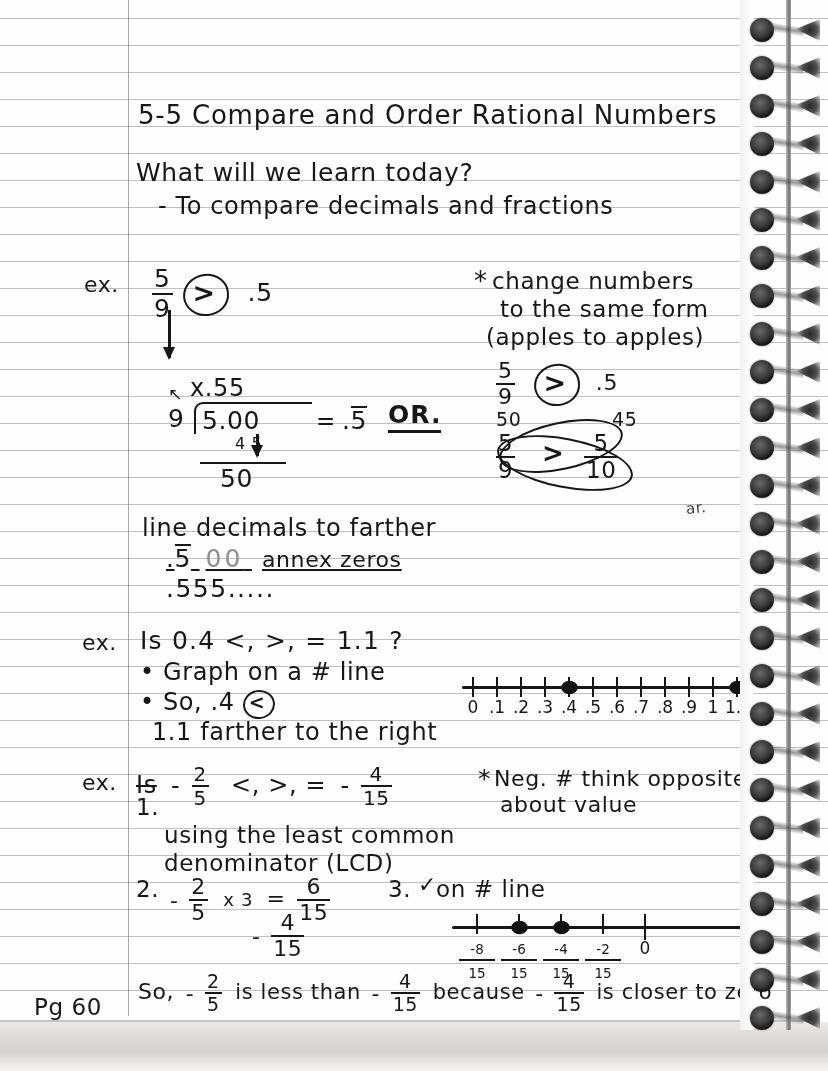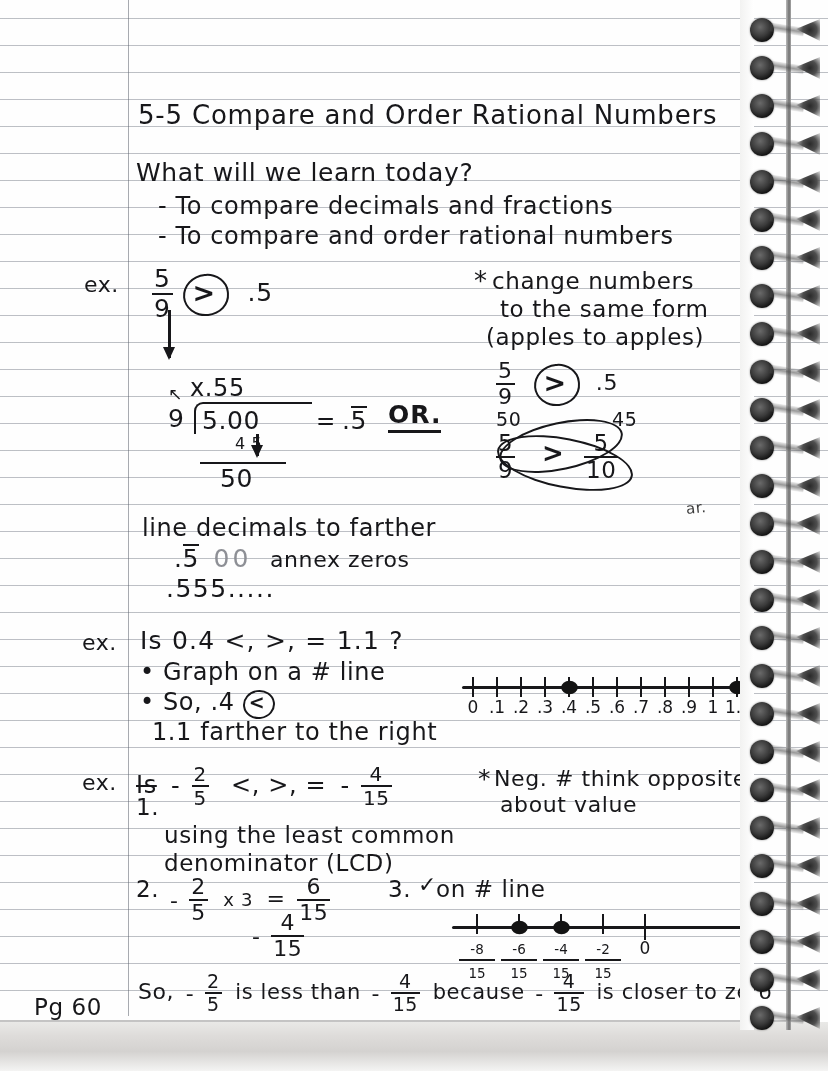--- a/index.html
+++ b/index.html
@@ -277,21 +277,20 @@
 
   <div id="paper-body">
     <div id="rules"></div>
     <div id="margin-rule"></div>
   </div>
 
   <div class="hw" style="left:138px; top:100px; font-size:26px; letter-spacing:0.8px;text-align:right;">5-5 Compare and Order Rational Numbers</div>
 
   <div class="hw" style="left:158px; top:192px; font-size:24px;">- To compare decimals and fractions</div>
   <div class="hw" style="left:136px; top:158px; font-size:25px;">What will we learn today?</div>
-  <div class="hw" style="left:158px; top:222px; font-size:24px;">- To compare and order rational numbers</div>
 
   <div class="hw" style="left:84px; top:272px; font-size:22px;">ex.</div>
 
   <div class="hw" style="left:150px; top:266px; font-size:25px;">
     <span class="frac">
       <span class="num">5</span>
       <span class="bar"></span>
       <span class="den">9</span>
     </span>
     <span class="circled">
@@ -369,21 +368,21 @@
     </div>
 
     <div class="ellipse-loop" style="left:8px; top:14px; width:122px; height:44px; transform:rotate(-12deg); border-color:#17171a;"></div>
     <div class="ellipse-loop" style="left:6px; top:30px; width:134px; height:46px; transform:rotate(11deg);"></div>
   </div>
 
   <div class="hw stray" style="left:686px; top:500px; transform:rotate(-6deg);">ar.</div>
 
   <div class="hw" style="left:142px; top:514px; font-size:24px;">line decimals to farther</div>
 
-  <div class="hw" style="left:174px; top:544px; font-size:25px;">
+  <div class="hw" style="left:166px; top:544px; font-size:25px;text-decoration:underline;">
     <span>
       <span>.</span><span class="overbar" style="border-top-width:2.6px;">5</span>
     </span>
     <span class="faint" style="margin-left:6px; letter-spacing:3px;">00</span>
     <span style="margin-left:10px; font-size:22px;">annex zeros</span>
   </div>
 
   <div class="hw" style="left:166px; top:574px; font-size:25px; letter-spacing:1.5px;">.555.....</div>
 
   <div class="hw" style="left:82px; top:630px; font-size:22px;">ex.</div>

